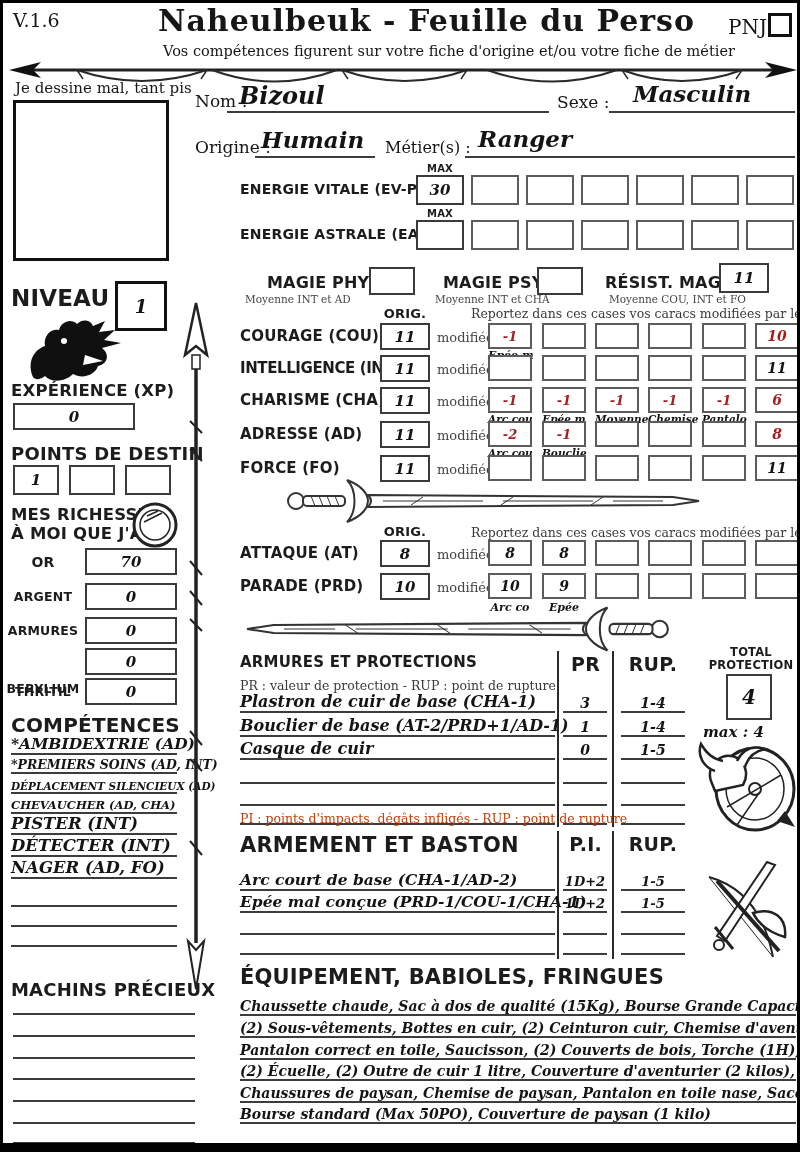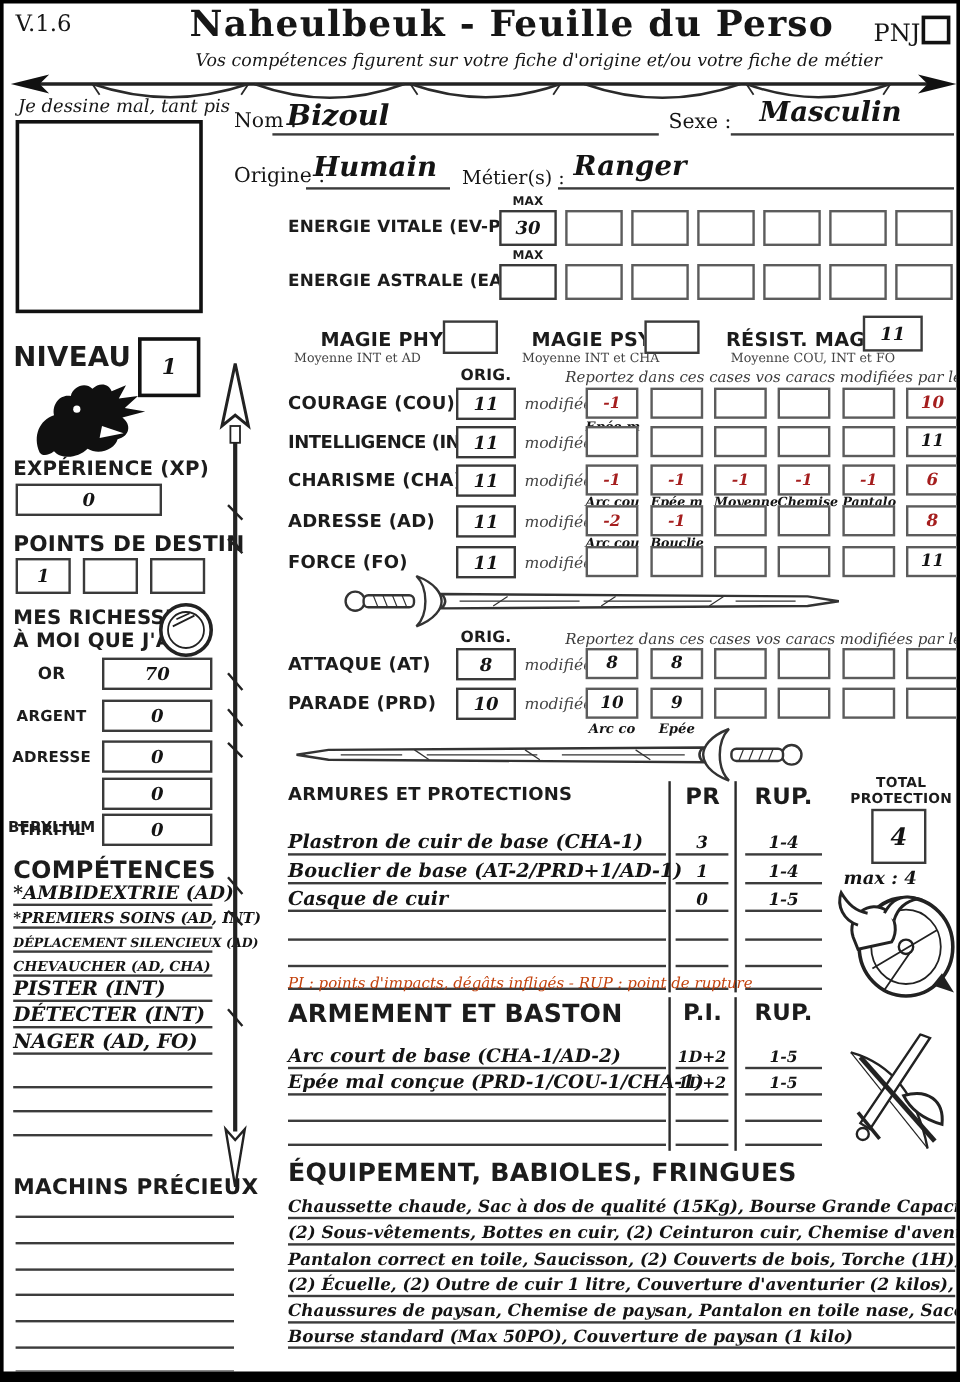--- a/index.html
+++ b/index.html
@@ -2,21 +2,21 @@
 <html><head>
 <meta charset="utf-8">
 <style>
   html,body{margin:0;padding:0;background:#9a9a9a}
   .page{position:relative;width:800px;height:1152px;background:#fff;border:3px solid #000;
         border-bottom:9px solid #000;box-sizing:border-box;overflow:hidden;
         font-family:"DejaVu Sans",sans-serif;color:#161616}
   .a{position:absolute}
   .h{font-family:"DejaVu Sans",sans-serif;font-weight:bold;letter-spacing:.2px;white-space:nowrap;color:#1c1c1c}
   .sf{font-family:"DejaVu Serif",serif;white-space:nowrap}
-  .it{font-style:italic}
+  .it{}
   .hw{font-family:"DejaVu Serif",serif;font-style:italic;font-weight:bold;white-space:nowrap;color:#141414}
   .red{color:#a51e1e}
   .bx{position:absolute;border:2px solid #5c5c5c;background:#fff;display:flex;align-items:center;
       justify-content:center;box-sizing:border-box}
   .bd{border-color:#3a3a3a}
   .bk{border-color:#111;border-width:3px}
   .ul{position:absolute;border-bottom:2px solid #3c3c3c;display:flex;align-items:flex-end;box-sizing:border-box}
   .ulc{justify-content:center;text-align:center}
   .vl{position:absolute;width:2px;background:#2b2b2b}
   svg{display:block}
@@ -71,21 +71,21 @@
       <circle cx="24" cy="24" r="21" fill="#fff" stroke="#222" stroke-width="3"></circle>
       <circle cx="24" cy="24" r="15" fill="none" stroke="#222" stroke-width="1.5"></circle>
       <path d="M16 15 L27 10 M13 21 L31 12" stroke="#222" stroke-width="1.5"></path>
     </svg>
   </div>
 
   <div class="a h" style="left:0px;top:551px;width:80px;text-align:center;font-size:14px">OR</div>
   <div class="bx bd hw" style="left:82px;top:545px;width:92px;height:27px;font-size:15px">70</div>
   <div class="a h" style="left:0px;top:586px;width:80px;text-align:center;font-size:12.5px">ARGENT</div>
   <div class="bx bd hw" style="left:82px;top:580px;width:92px;height:27px;font-size:15px">0</div>
-  <div class="a h" style="left:0px;top:620px;width:80px;text-align:center;font-size:12.5px">ADRESSE</div>
+  <div class="a h" style="left:0px;top:620px;width:80px;text-align:center;font-size:12.5px">ARMURES</div>
   <div class="bx bd hw" style="left:82px;top:614px;width:92px;height:27px;font-size:15px">0</div>
   <div class="a h" style="left:0px;top:678px;width:80px;text-align:center;font-size:12.5px">BERYLIUM</div>
   <div class="bx bd hw" style="left:82px;top:645px;width:92px;height:27px;font-size:15px">0</div>
   <div class="a h" style="left:0px;top:681px;width:80px;text-align:center;font-size:12.5px">THRITIL</div>
   <div class="bx bd hw" style="left:82px;top:675px;width:92px;height:27px;font-size:15px">0</div>
 
   <div class="a h" style="left:8px;top:710px;font-size:20px">COMPÉTENCES</div>
   <div class="ul hw" style="left:8px;top:731px;width:166px;height:21px;font-size:15.5px">*AMBIDEXTRIE (AD)</div>
   <div class="ul hw" style="left:8px;top:754px;width:166px;height:17px;font-size:12.5px">*PREMIERS SOINS (AD, INT)</div>
   <div class="ul hw" style="left:8px;top:776px;width:166px;height:15px;font-size:10.5px">DÉPLACEMENT SILENCIEUX (AD)</div>
@@ -264,20 +264,21 @@
       <rect x="20" y="18" width="42" height="10" rx="4" fill="#fff" stroke="#333" stroke-width="2"></rect>
       <path d="M28 18 l4 10 M36 18 l4 10 M44 18 l4 10 M52 18 l4 10" stroke="#333" stroke-width="1"></path>
       <path d="M64 2 C74 12 74 34 64 44 C80 38 85 29 85 23 C85 17 80 8 64 2 Z" fill="#fff" stroke="#333" stroke-width="2"></path>
       <path d="M85 17 L390 19 L416 23 L390 27 L85 29 C89 25 89 21 85 17 Z" fill="#fff" stroke="#333" stroke-width="2"></path>
       <path d="M100 23 L200 23 M220 23 L310 23 M330 23 L380 23" stroke="#333" stroke-width="1"></path>
       <path d="M140 19 l-12 8 M230 19 l-12 8 M320 19 l-12 8" stroke="#333" stroke-width="1"></path>
     </svg>
   </div>
 
   <div class="a h" style="left:237px;top:650px;font-size:15px">ARMURES ET PROTECTIONS</div>
+  <div class="a sf it" style="left:237px;top:675px;font-size:12.5px;color:#3a3a3a">PR : valeur de protection - RUP : point de rupture</div>
   <div class="vl" style="left:554px;top:648px;height:176px"></div>
   <div class="vl" style="left:609px;top:648px;height:176px"></div>
   <div class="a h" style="left:556px;top:650px;width:53px;text-align:center;font-size:19px">PR</div>
   <div class="a h" style="left:611px;top:650px;width:78px;text-align:center;font-size:19px">RUP.</div>
 
   <div class="ul hw" style="left:237px;top:688px;width:315px;height:22px;font-size:16px">Plastron de cuir de base (CHA-1)</div>
   <div class="ul ulc hw" style="left:560px;top:688px;width:44px;height:22px;font-size:14px">3</div>
   <div class="ul ulc hw" style="left:618px;top:688px;width:64px;height:22px;font-size:14px">1-4</div>
   <div class="ul hw" style="left:237px;top:712px;width:315px;height:22px;font-size:16px">Bouclier de base (AT-2/PRD+1/AD-1)</div>
   <div class="ul ulc hw" style="left:560px;top:712px;width:44px;height:22px;font-size:14px">1</div>

